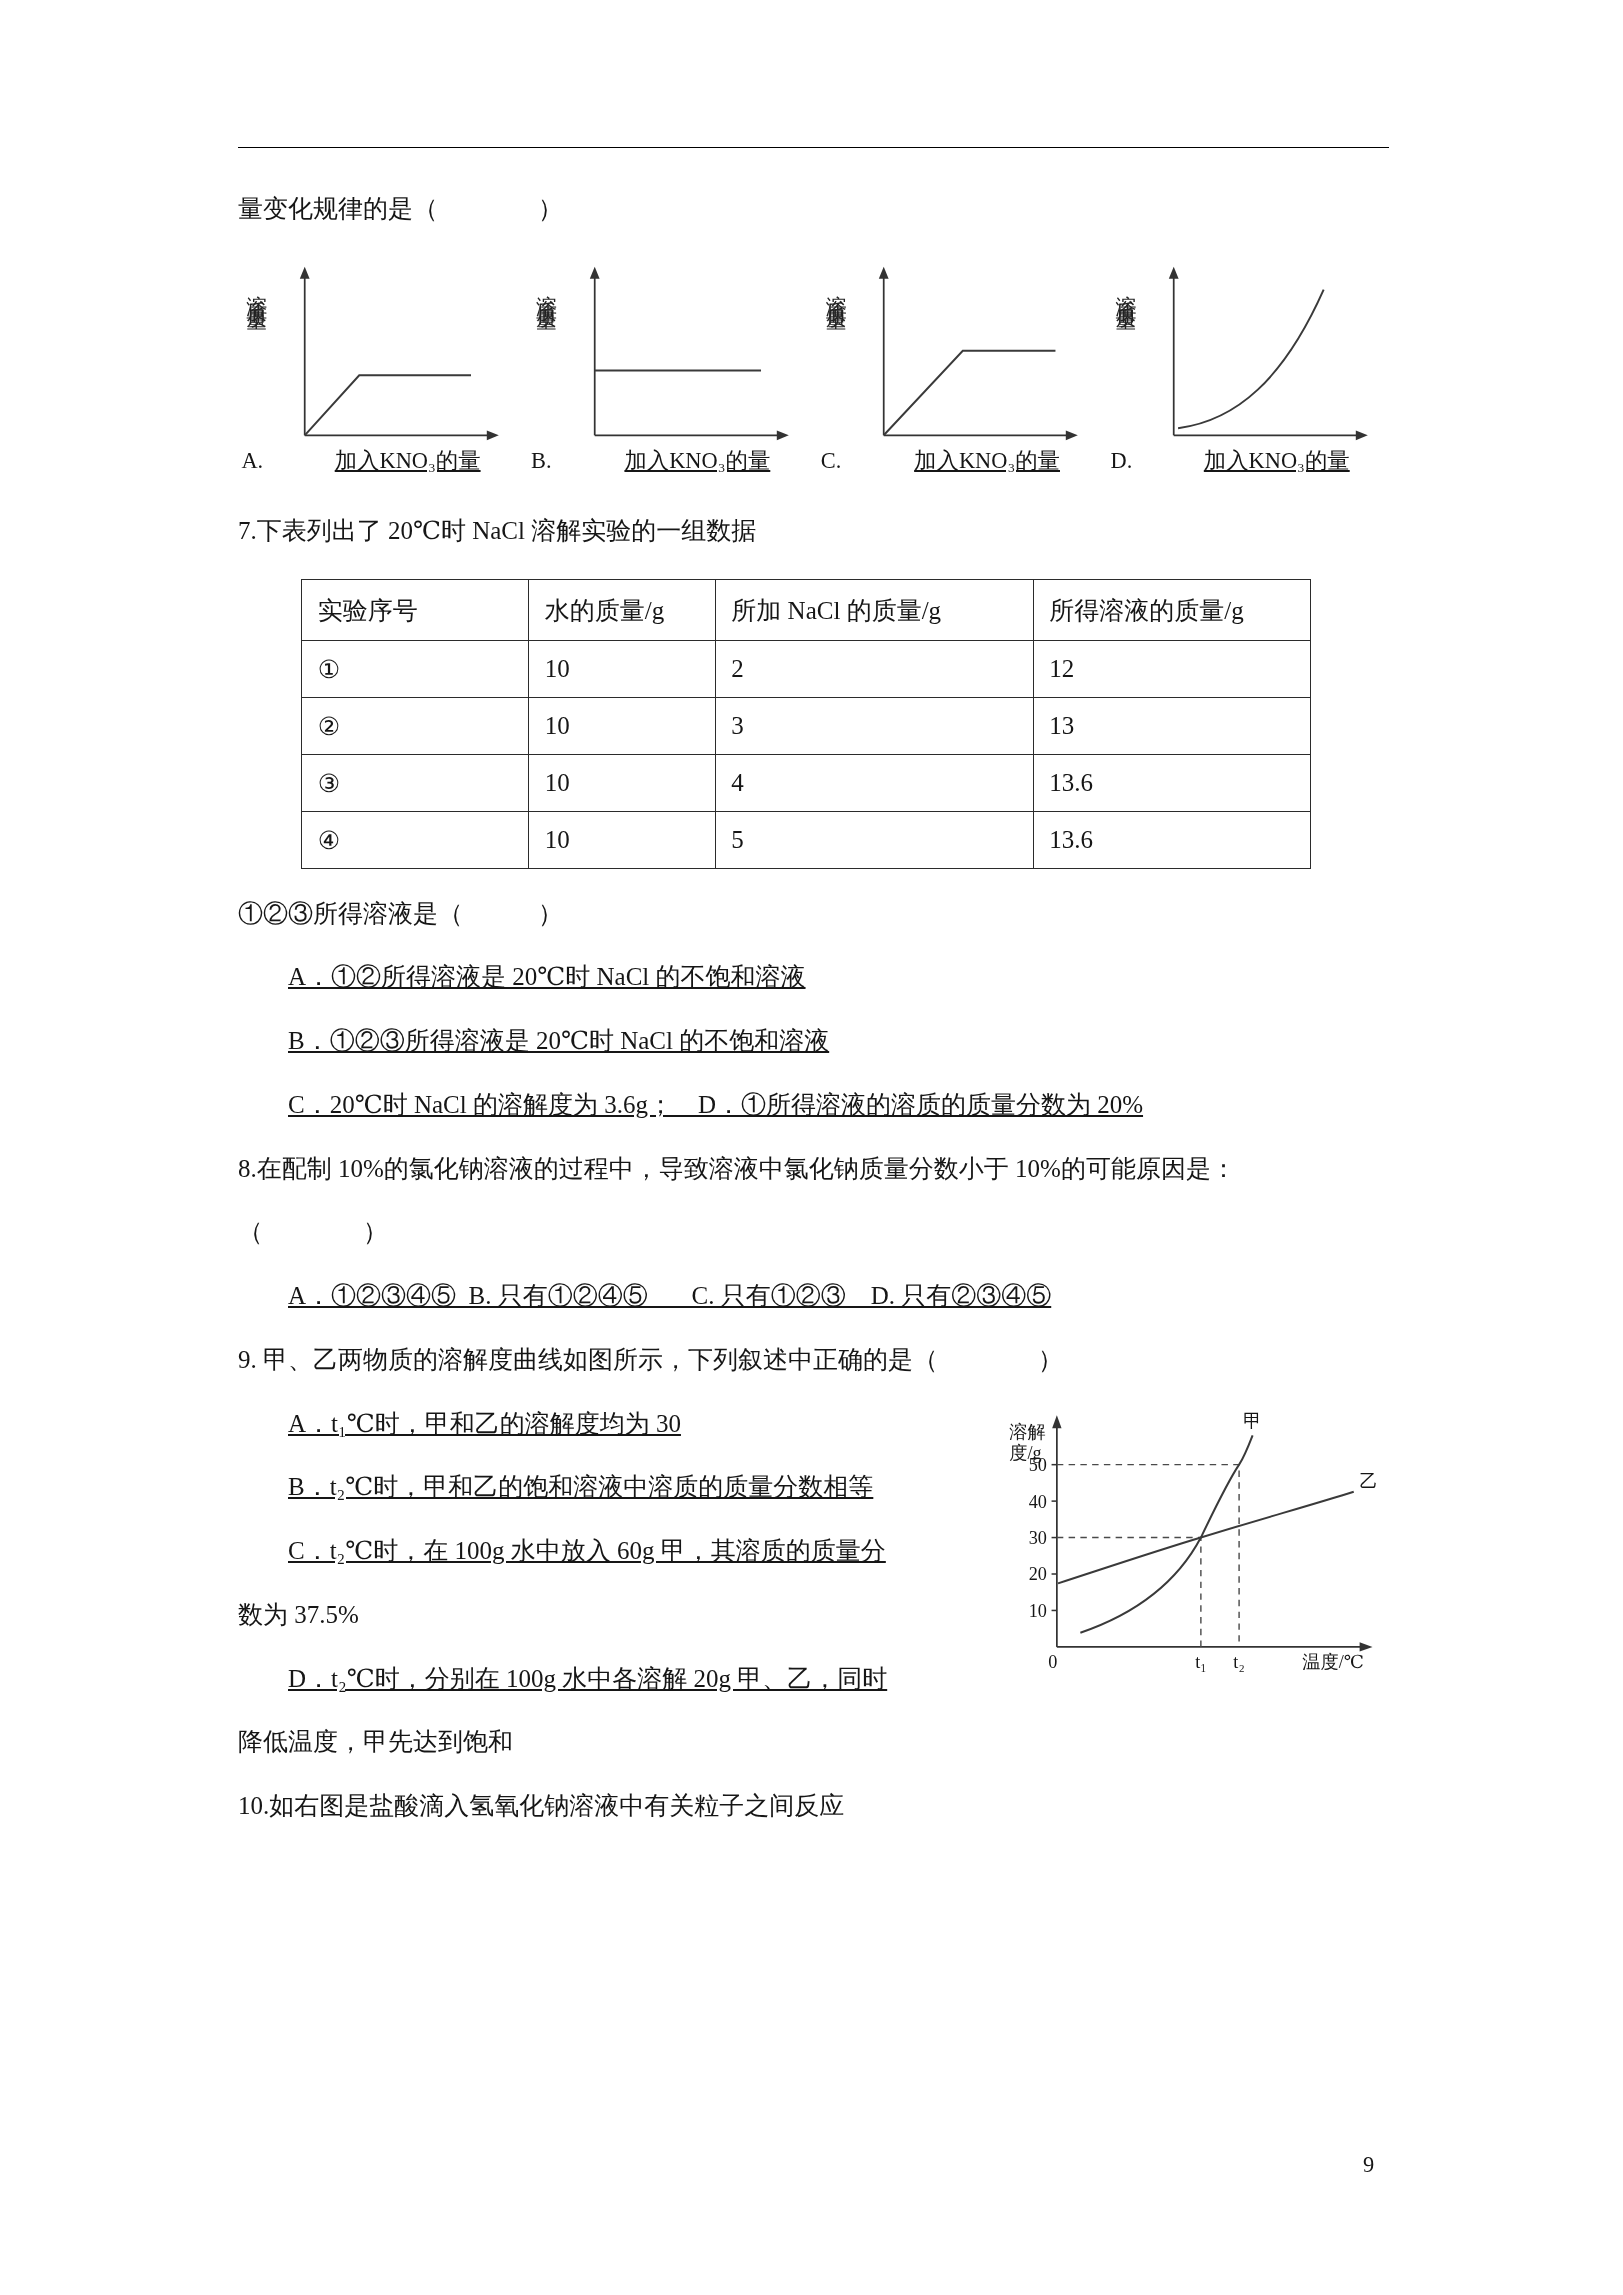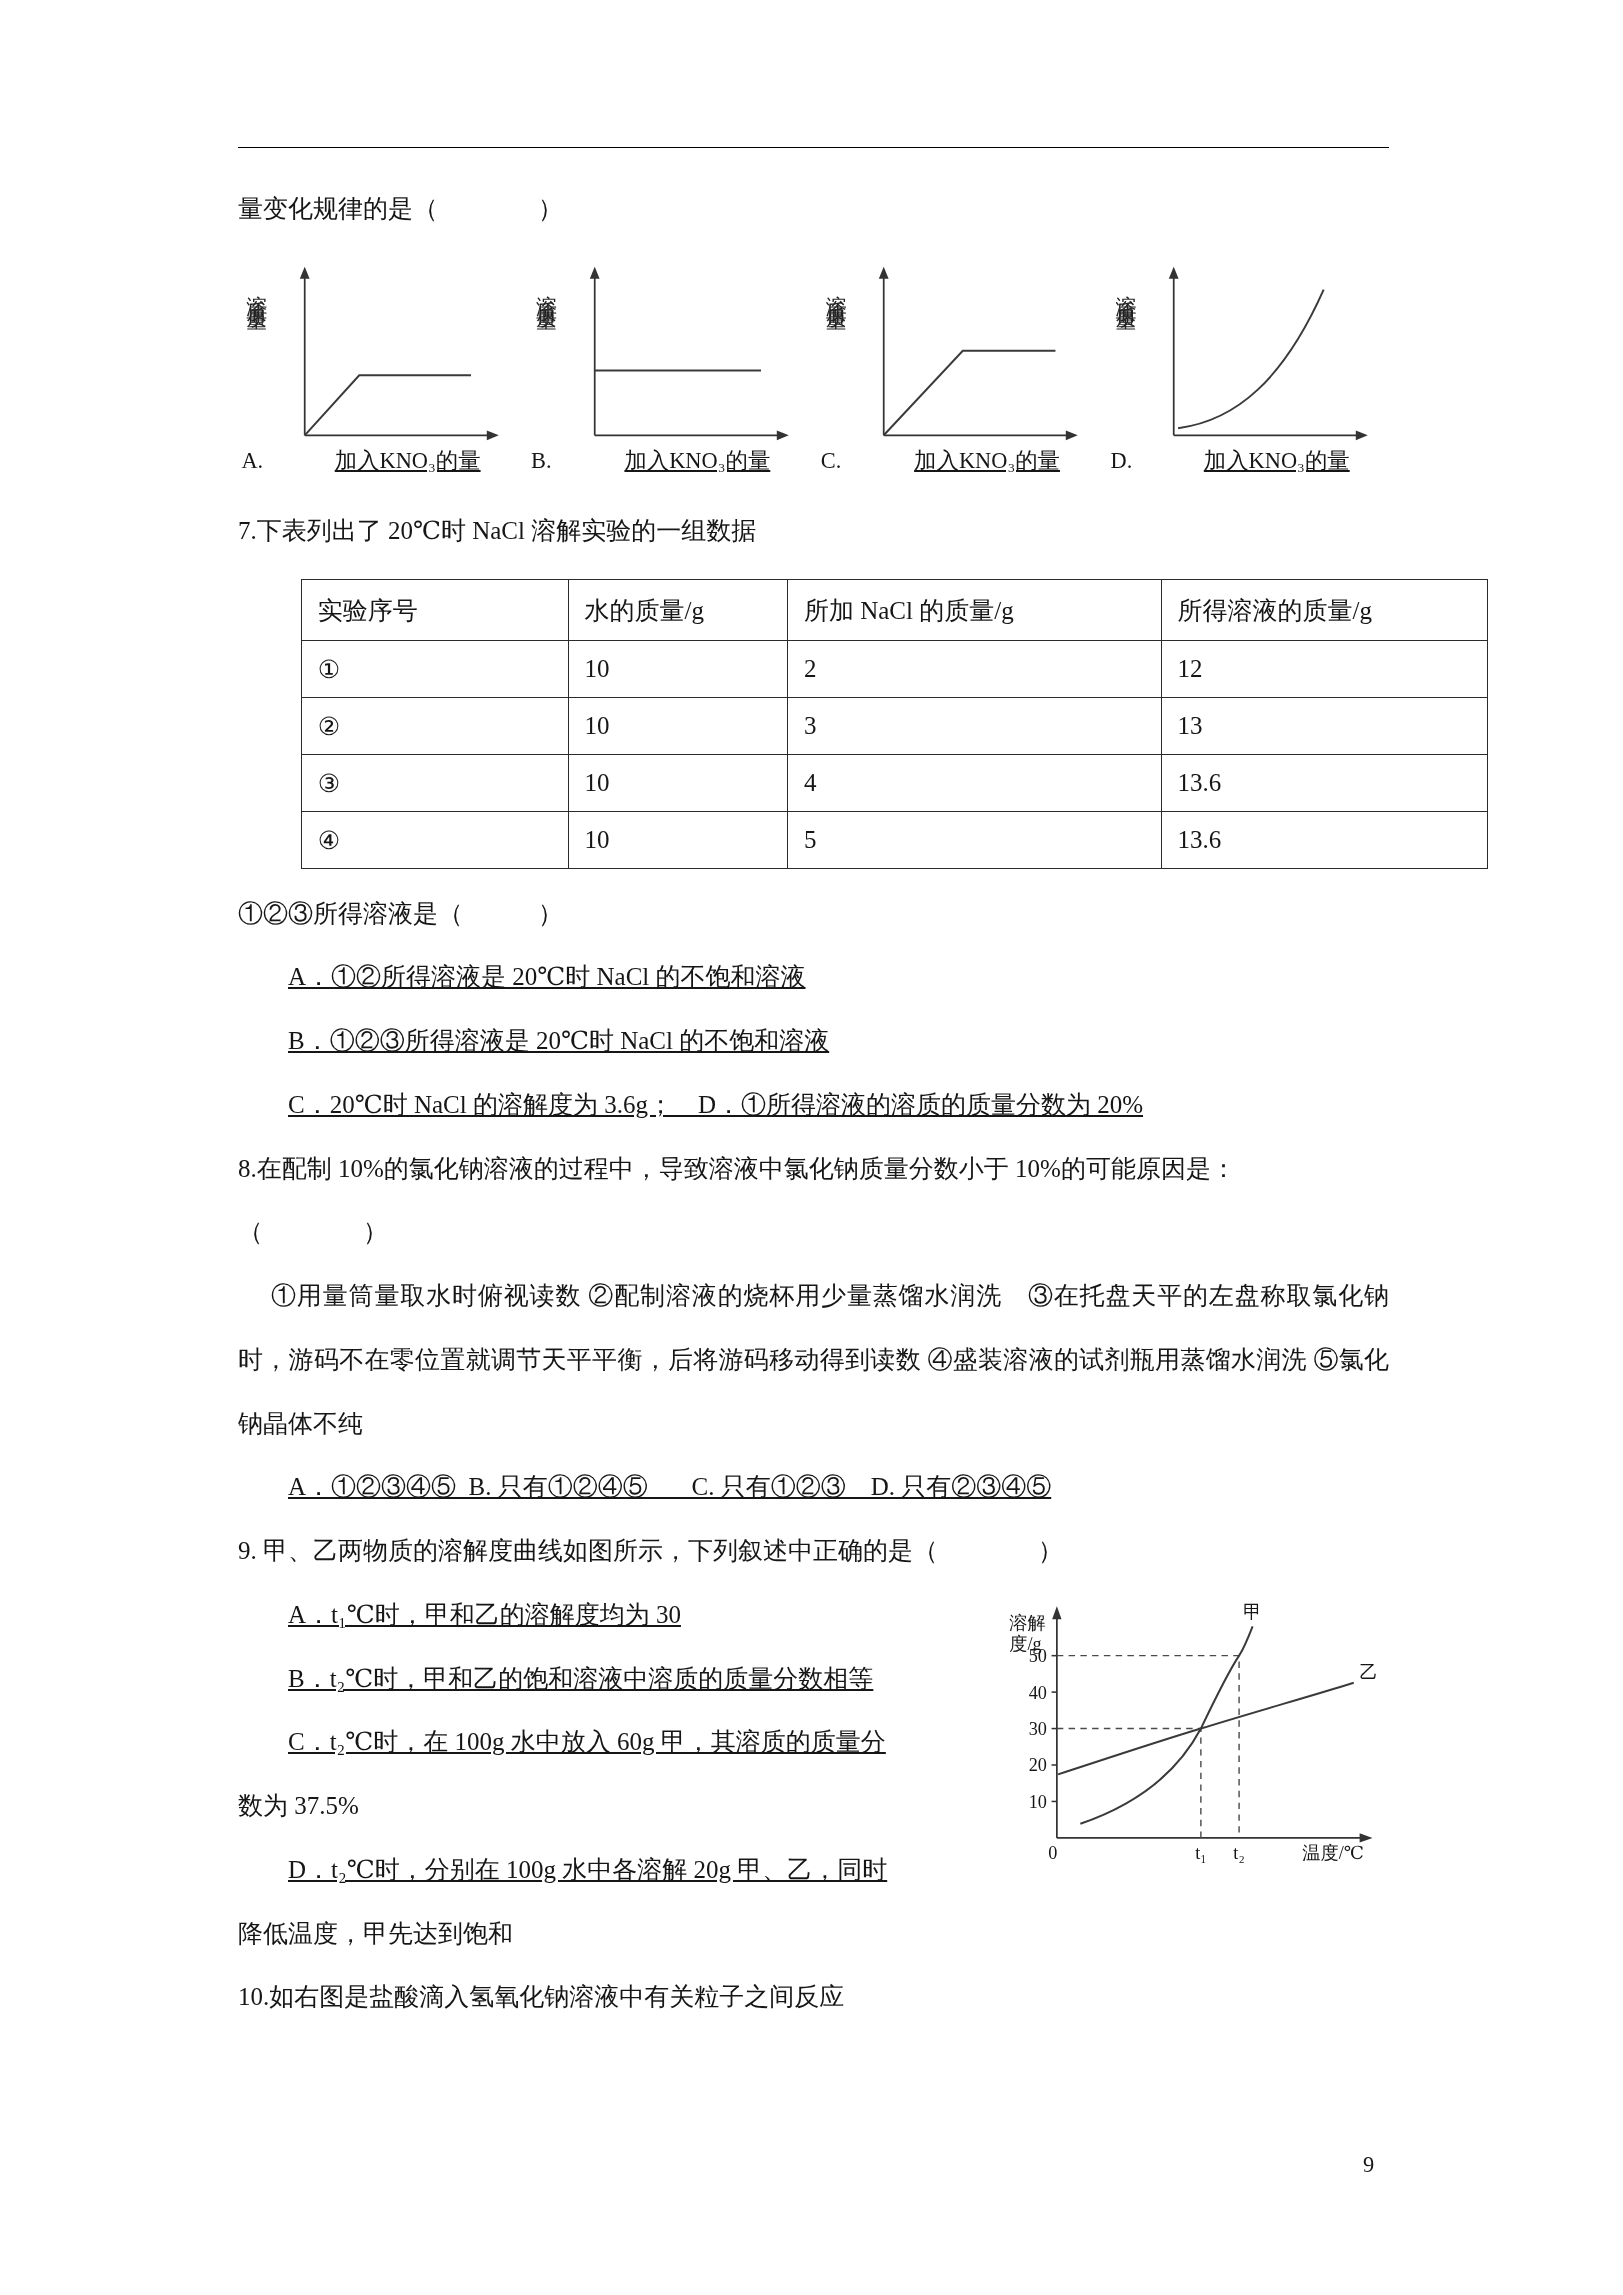--- a/index.html
+++ b/index.html
@@ -59,21 +59,21 @@
   .mg-letter { width:54px; }
   .mg-xlab { flex:1; text-align:center;text-decoration:underline; }
 
   .ax { stroke:#333; stroke-width:3.2; }
   .ah { fill:#333; }
   .cv { fill:none; stroke:#3a3a3a; stroke-width:3.6; }
 
   
   .exp-table {
     border-collapse:collapse;
-    width:1187px;
+    width:1010px;
     margin:17px 0 12.3px 63px;
     font-size:25px;
   }
   .exp-table td {
     border:1.7px solid #2b2b2b;
     padding:13.5px 15.7px;
     text-align:left;
     vertical-align:middle;
   }
 
@@ -223,21 +223,20 @@
     </tbody>
   </table>
 
   <p class="para">①②③所得溶液是（　　　）</p>
   <p class="para indent">A．①②所得溶液是 20℃时 NaCl 的不饱和溶液</p>
   <p class="para indent">B．①②③所得溶液是 20℃时 NaCl 的不饱和溶液</p>
   <p class="para indent">C．20℃时 NaCl 的溶解度为 3.6g；    D．①所得溶液的溶质的质量分数为 20%</p>
 
   <p class="para">8.在配制 10%的氯化钠溶液的过程中，导致溶液中氯化钠质量分数小于 10%的可能原因是：</p>
   <p class="para">（　　　　）</p>
-  <p class="para justify items-para">①用量筒量取水时俯视读数 ②配制溶液的烧杯用少量蒸馏水润洗　③在托盘天平的左盘称取氯化钠时，游码不在零位置就调节天平平衡，后将游码移动得到读数 ④盛装溶液的试剂瓶用蒸馏水润洗 ⑤氯化钠晶体不纯</p>
   <p class="para indent">A．①②③④⑤  B. 只有①②④⑤       C. 只有①②③    D. 只有②③④⑤</p>
 
   <p class="para">9. 甲、乙两物质的溶解度曲线如图所示，下列叙述中正确的是（　　　　）</p>
 
   <div class="q9-graph">
     <svg class="q9-svg" viewBox="0 0 660 470" style="font-size:44px">
 
       <line class="gax" x1="95" y1="420" x2="95" y2="42"></line>
       <polygon class="gah" points="95,26 87,48 103,48"></polygon>
       <line class="gax" x1="95" y1="420" x2="614" y2="420"></line>

